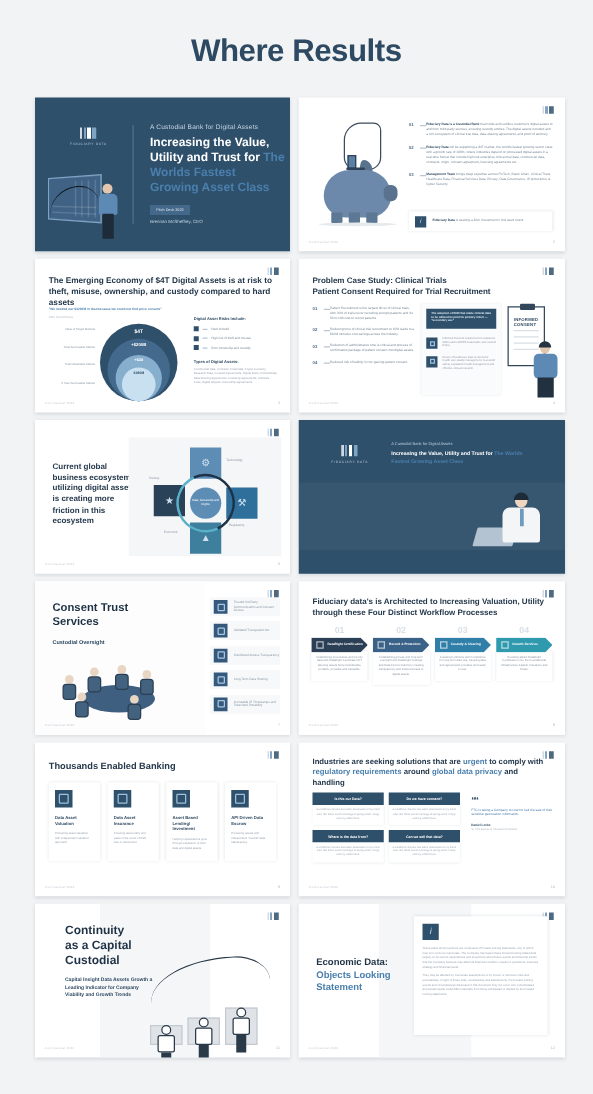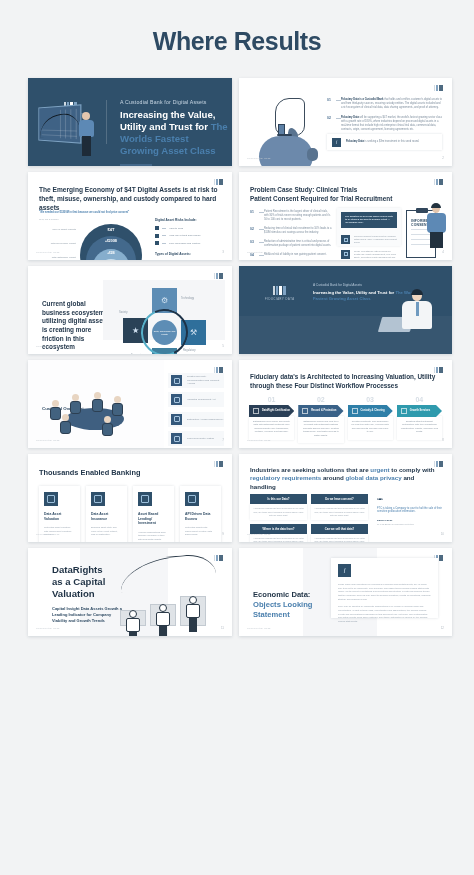--- a/index.html
+++ b/index.html
@@ -24,21 +24,21 @@
   .grid {
     display: grid;
     grid-template-columns: 204px 213px;
     column-gap: 7px;
     row-gap: 6px;
     padding: 0 27px 0 28px;
   }
 
   .slide {
     position: relative;
-    height: 88px;
+    height: 123px;
     background: #ffffff;
     box-shadow: 0 1px 3px rgba(40,60,80,0.16);
     overflow: hidden;
   }
   .slide.dark { background: #2f506b; }
 
   
   .t { position: absolute; }
   .blue { color: #4a7fad; }
 
@@ -468,20 +468,21 @@
         <div class="p6-body"></div>
         <div class="p6-tie"></div>
         <div class="p6-head"></div>
         <div class="p6-hair"></div>
       </div>
     </div>
 
     <div class="slide">
       <div class="s7-wash"></div>
       <div class="corner-logo"></div>
+      <div class="t s7-title">Consent Trust Services</div>
       <div class="t s7-sub">Custodial Oversight</div>
       <div class="s7-art">
         <div class="tbl"></div>
         <div class="chair" style="left:10px; bottom:16px;">
             <div class="ch-head"></div>
             <div class="ch-body"></div>
           </div>
         <div class="chair" style="left:30px; bottom:22px;">
             <div class="ch-head"></div>
             <div class="ch-body"></div>
@@ -637,23 +638,23 @@
         <div class="qr">Sr. FTC Bureau of Consumer Protection</div>
       </div>
       <div class="foot-r">10</div>
       <div class="foot-l">Confidential 2022</div>
     </div>
 
     <div class="slide">
       <div class="s11-wash"></div>
       <div class="corner-logo"></div>
       <div class="t s11-title">
-        <span>DataRights</span><br>
+        <span>Continuity</span><br>
         <span>as a Capital</span><br>
-        <span>Valuation</span>
+        <span>Custodial</span>
       </div>
       <div class="t s11-sub">Capital Insight Data Assets Growth a Leading Indicator for Company Viability and Growth Trends</div>
       <div class="s11-art">
         <div class="ped p1"></div>
         <div class="ped p2"></div>
         <div class="ped p3"></div>
         <div class="fig" style="left:24px; bottom:16px;">
             <div class="f-head"></div>
             <div class="f-body"></div>
             <div class="f-legs"></div>

